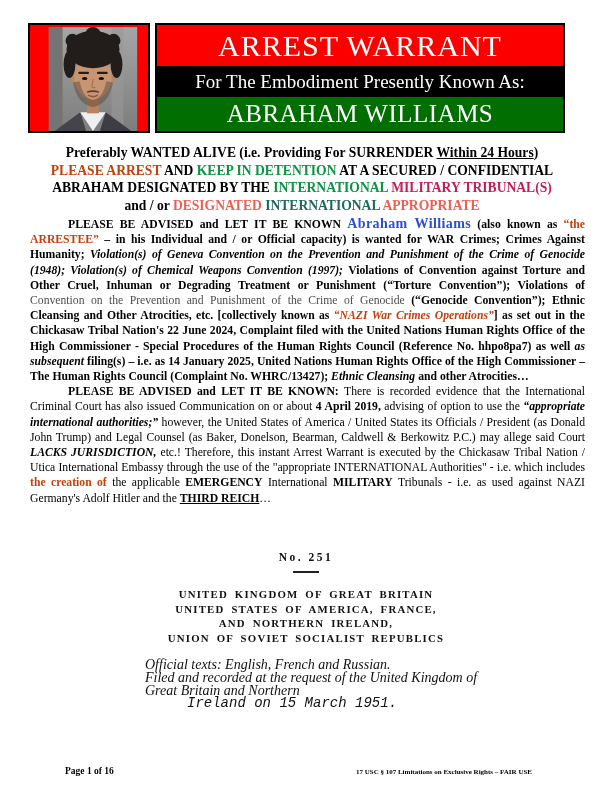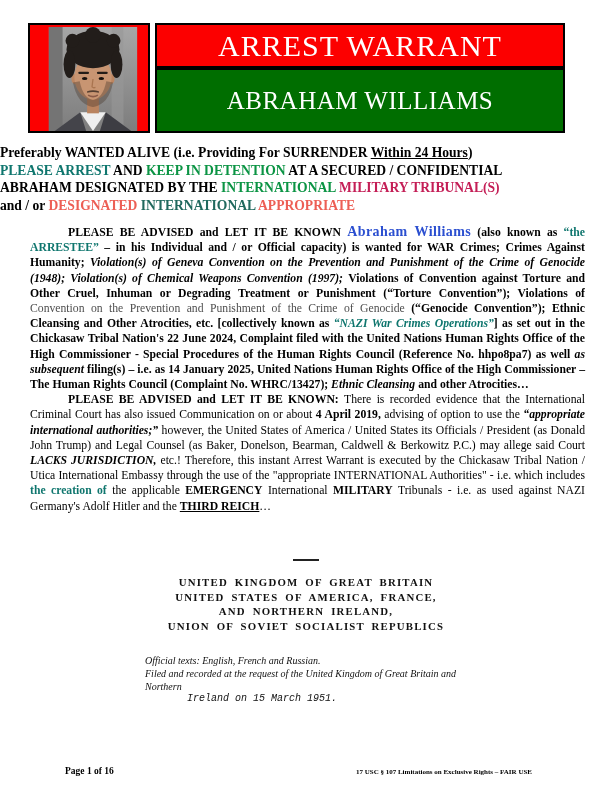--- a/index.html
+++ b/index.html
@@ -16,48 +16,48 @@
     border:2px solid #000;display:flex;align-items:flex-end;
   }
   .photo-box svg{margin-left:18px;display:block;}
   .title-stack{flex:1;display:flex;flex-direction:column;border:2px solid #000;box-sizing:border-box;}
   .band{display:flex;align-items:center;justify-content:center;color:#fff;white-space:nowrap;}
   .band-red{height:41px;background:#fc0000;border-bottom:2px solid #000;font-size:30px;letter-spacing:1px;}
   .band-black{height:27px;background:#000;font-size:19px;}
   .band-green{flex:1;background:#006e00;border-top:2px solid #000;font-size:25px;letter-spacing:.5px;}
 
   
-  .notice{position:absolute;top:144px;left:0;width:604px;
+  .notice{position:absolute;top:144px;left:0;width:604px;text-align:center;
     font-weight:700;font-size:13.6px;line-height:17.5px;}
   .nline{white-space:nowrap;}
 
   
-  .body-text{position:absolute;top:224px;left:30px;width:555px;}
+  .body-text{position:absolute;top:216px;left:30px;width:555px;}
   .para{margin:0;text-align:justify;font-size:11.7px;line-height:15.2px;text-indent:38px;}
   .para2{}
 
   
   .b{font-weight:700;}
   .i{font-style:italic;}
   .u{text-decoration:underline;}
-  .red{color:#0f766e;}
+  .red{color:#c2410c;}
   .green{color:#0b9444;}
   .pink{color:#c41e56;}
   .salmon{color:#ed5f55;}
   .teal{color:#20695e;}
   .gray{color:#4e4e4e;font-weight:400;}
   .name{color:#2b4fd0;font-weight:700;font-size:14px;letter-spacing:.4px;}
 
   
   .treaty{position:absolute;top:551px;left:120px;width:372px;text-align:center;color:#111;}
   .treaty-no{font-size:11.5px;font-weight:700;letter-spacing:2.5px;}
   .treaty-rule{width:26px;border:0;border-top:2px solid #222;margin:8px auto 14px;}
   .treaty-heading{font-size:10.8px;font-weight:700;letter-spacing:1.2px;line-height:14.6px;word-spacing:3px;}
   .treaty-agreement{margin-top:13px;font-size:10.3px;font-weight:700;line-height:13.5px;}
-  .treaty-notes{margin-top:22px;font-style:italic;font-size:10px;line-height:12.6px;text-align:left;padding-left:25px;}
+  .treaty-notes{margin-top:14px;font-style:italic;font-size:14px;line-height:12.6px;text-align:left;padding-left:25px;}
   .note-cont{padding-left:42px;font-family:Liberation Mono, monospace;}
 
   
   .footer-left{position:absolute;left:65px;top:766px;font-size:9.5px;font-weight:700;}
   .footer-right{position:absolute;right:80px;top:768px;font-size:7px;font-weight:700;}
 </style>
 </head>
 <body>
 
 <div class="page">
@@ -97,37 +97,39 @@
         <rect x="49" y="45.5" width="11" height="2.4" rx="1.2" fill="#241d18"></rect>
         <ellipse cx="36.5" cy="52.5" rx="2.8" ry="1.6" fill="#17110d"></ellipse>
         <ellipse cx="53.5" cy="52.5" rx="2.8" ry="1.6" fill="#17110d"></ellipse>
         <path d="M45 53 L44 61 Q45.5 62.5 47.5 61.5" fill="none" stroke="#a9744f" stroke-width="1.3"></path>
         <path d="M39 65.5 Q45 63.5 51 65.5 L51 67 Q45 65.5 39 67 Z" fill="#3f2f25" opacity="0.85"></path>
         <path d="M40 69.5 Q45 72.5 50 69.5" fill="none" stroke="#8a5a47" stroke-width="1.6"></path>
       </svg>
     </div>
     <div class="title-stack">
       <div class="band band-red">ARREST WARRANT</div>
+      <div class="band band-black">For The Embodiment Presently Known As:</div>
       <div class="band band-green">ABRAHAM WILLIAMS</div>
     </div>
   </div>
 
   <div class="notice">
     <div class="nline"><span>Preferably WANTED ALIVE (i.e. Providing For SURRENDER </span><span class="u">Within 24 Hours</span><span>)</span></div>
     <div class="nline"><span class="red">PLEASE ARREST</span><span> AND </span><span class="green">KEEP IN DETENTION</span><span> AT A SECURED / CONFIDENTIAL</span></div>
     <div class="nline"><span>ABRAHAM DESIGNATED BY THE </span><span class="green">INTERNATIONAL</span><span> </span><span class="pink">MILITARY TRIBUNAL(S)</span></div>
     <div class="nline"><span>and / or </span><span class="salmon">DESIGNATED</span><span> </span><span class="teal">INTERNATIONAL</span><span> </span><span class="salmon">APPROPRIATE</span></div>
   </div>
 
   <div class="body-text">
     <p class="para para1"><span class="b">PLEASE BE ADVISED and LET IT BE KNOWN </span><span class="name">Abraham Williams</span><span class="b"> (also known as </span><span class="b red">“the ARRESTEE”</span><span class="b"> – in his Individual and / or Official capacity) is wanted for WAR Crimes; Crimes Against Humanity; </span><span class="b i">Violation(s) of Geneva Convention on the Prevention and Punishment of the Crime of Genocide (1948); Violation(s) of Chemical Weapons Convention (1997); </span><span class="b">Violations of Convention against Torture and Other Cruel, Inhuman or Degrading Treatment or Punishment (“Torture Convention”); Violations of </span><span class="gray">Convention on the Prevention and Punishment of the Crime of Genocide </span><span class="b">(“Genocide Convention”); Ethnic Cleansing and Other Atrocities, etc. [collectively known as </span><span class="b i red">“NAZI War Crimes Operations”</span><span class="b">] as set out in the Chickasaw Tribal Nation's </span><span class="b">22 June 2024,</span><span class="b"> Complaint filed with the United Nations Human Rights Office of the High Commissioner - Special Procedures of the Human Rights Council </span><span class="b">(Reference No. hhpo8pa7)</span><span class="b"> as well </span><span class="b i">as subsequent</span><span class="b"> filing(s) – i.e. as </span><span class="b">14 January 2025,</span><span class="b"> United Nations Human Rights Office of the High Commissioner – The Human Rights Council </span><span class="b">(Complaint No. WHRC/13427); </span><span class="b i">Ethnic Cleansing</span><span class="b"> and other Atrocities…</span></p>
     <p class="para para2"><span class="b">PLEASE BE ADVISED and LET IT BE KNOWN:  </span><span>There is recorded evidence that the International Criminal Court has also issued Communication on or about </span><span class="b">4 April 2019,</span><span> advising of option to use the </span><span class="b i">“appropriate international authorities;”</span><span> however, the United States of America / United States its Officials / President (as Donald John Trump) and Legal Counsel (as Baker, Donelson, Bearman, Caldwell &amp; Berkowitz P.C.) may allege said Court </span><span class="b i">LACKS JURISDICTION,</span><span> etc.!  Therefore, this instant Arrest Warrant is executed by the Chickasaw Tribal Nation / Utica International Embassy through the use of the "appropriate INTERNATIONAL Authorities" - i.e. which includes </span><span class="b red">the creation of</span><span> the applicable </span><span class="b">EMERGENCY</span><span> International </span><span class="b">MILITARY</span><span> Tribunals - i.e. as used against NAZI Germany's Adolf Hitler and the </span><span class="b u">THIRD REICH</span><span>…</span></p>
   </div>
 
   <div class="treaty">
+    <div class="treaty-no">No. 251</div>
     <hr class="treaty-rule">
     <div class="treaty-heading">
       <div>UNITED KINGDOM OF GREAT BRITAIN</div>
       <div>UNITED STATES OF AMERICA, FRANCE,</div>
       <div>AND NORTHERN IRELAND,</div>
       <div>UNION OF SOVIET SOCIALIST REPUBLICS</div>
     </div>
     <div class="treaty-notes">
       <div>Official texts: English, French and Russian.</div>
       <div>Filed and recorded at the request of the United Kingdom of Great Britain and Northern</div>

